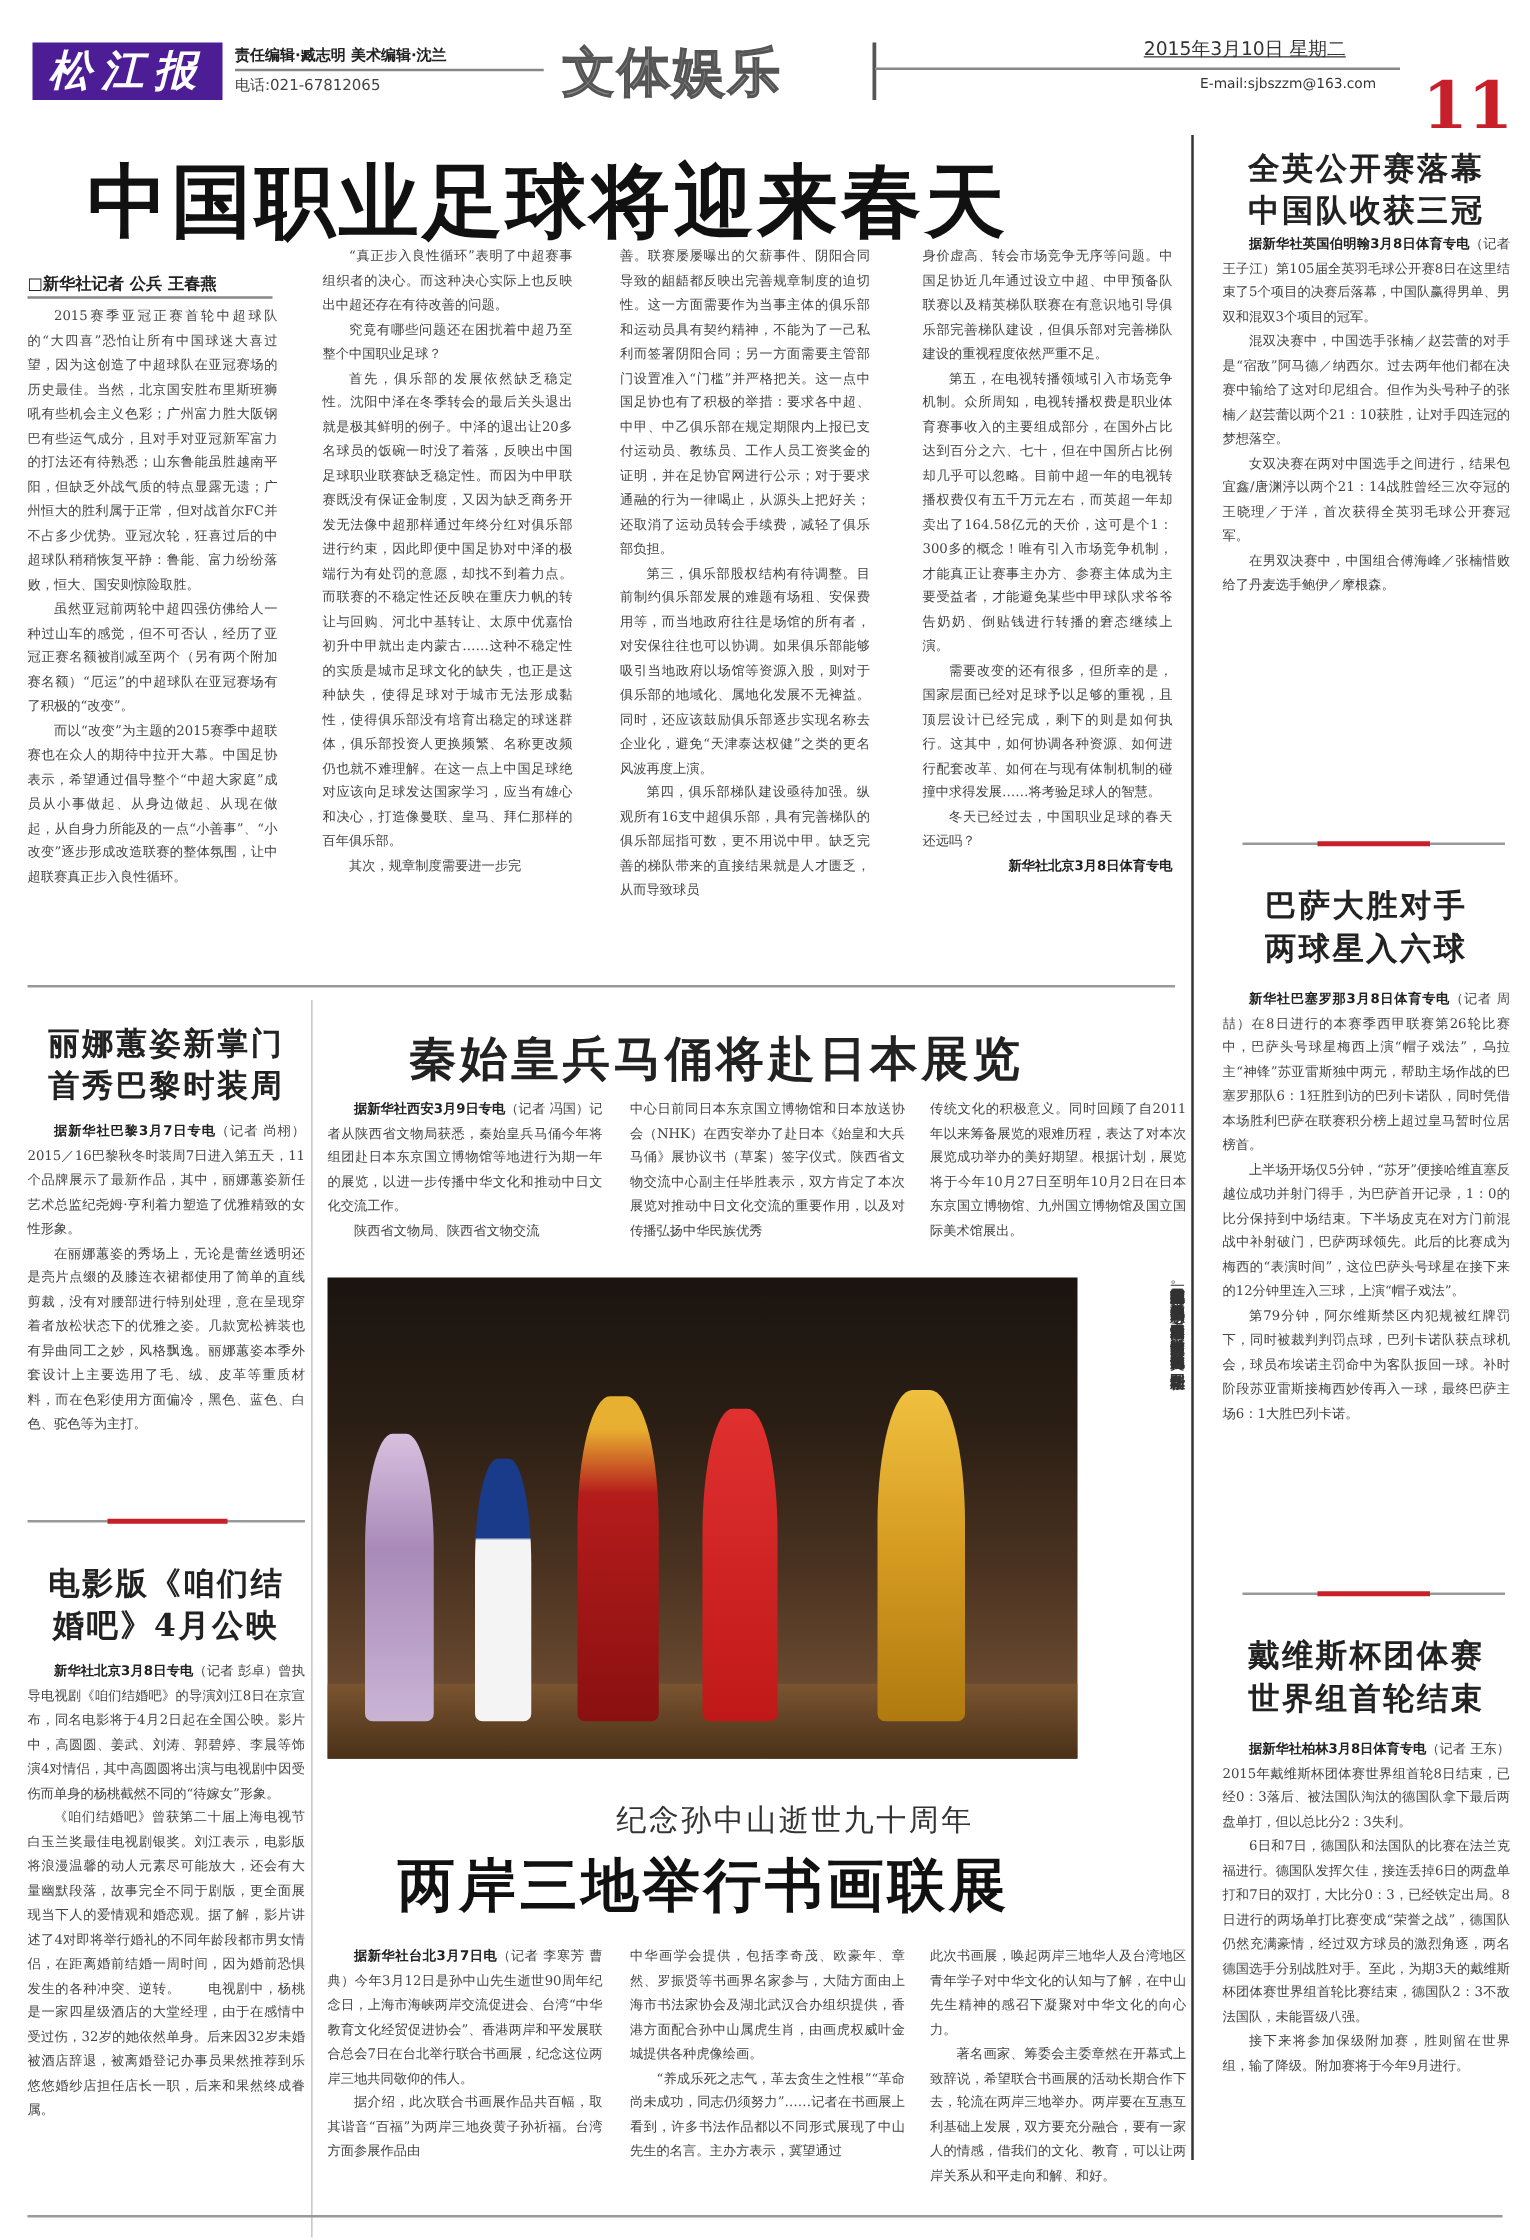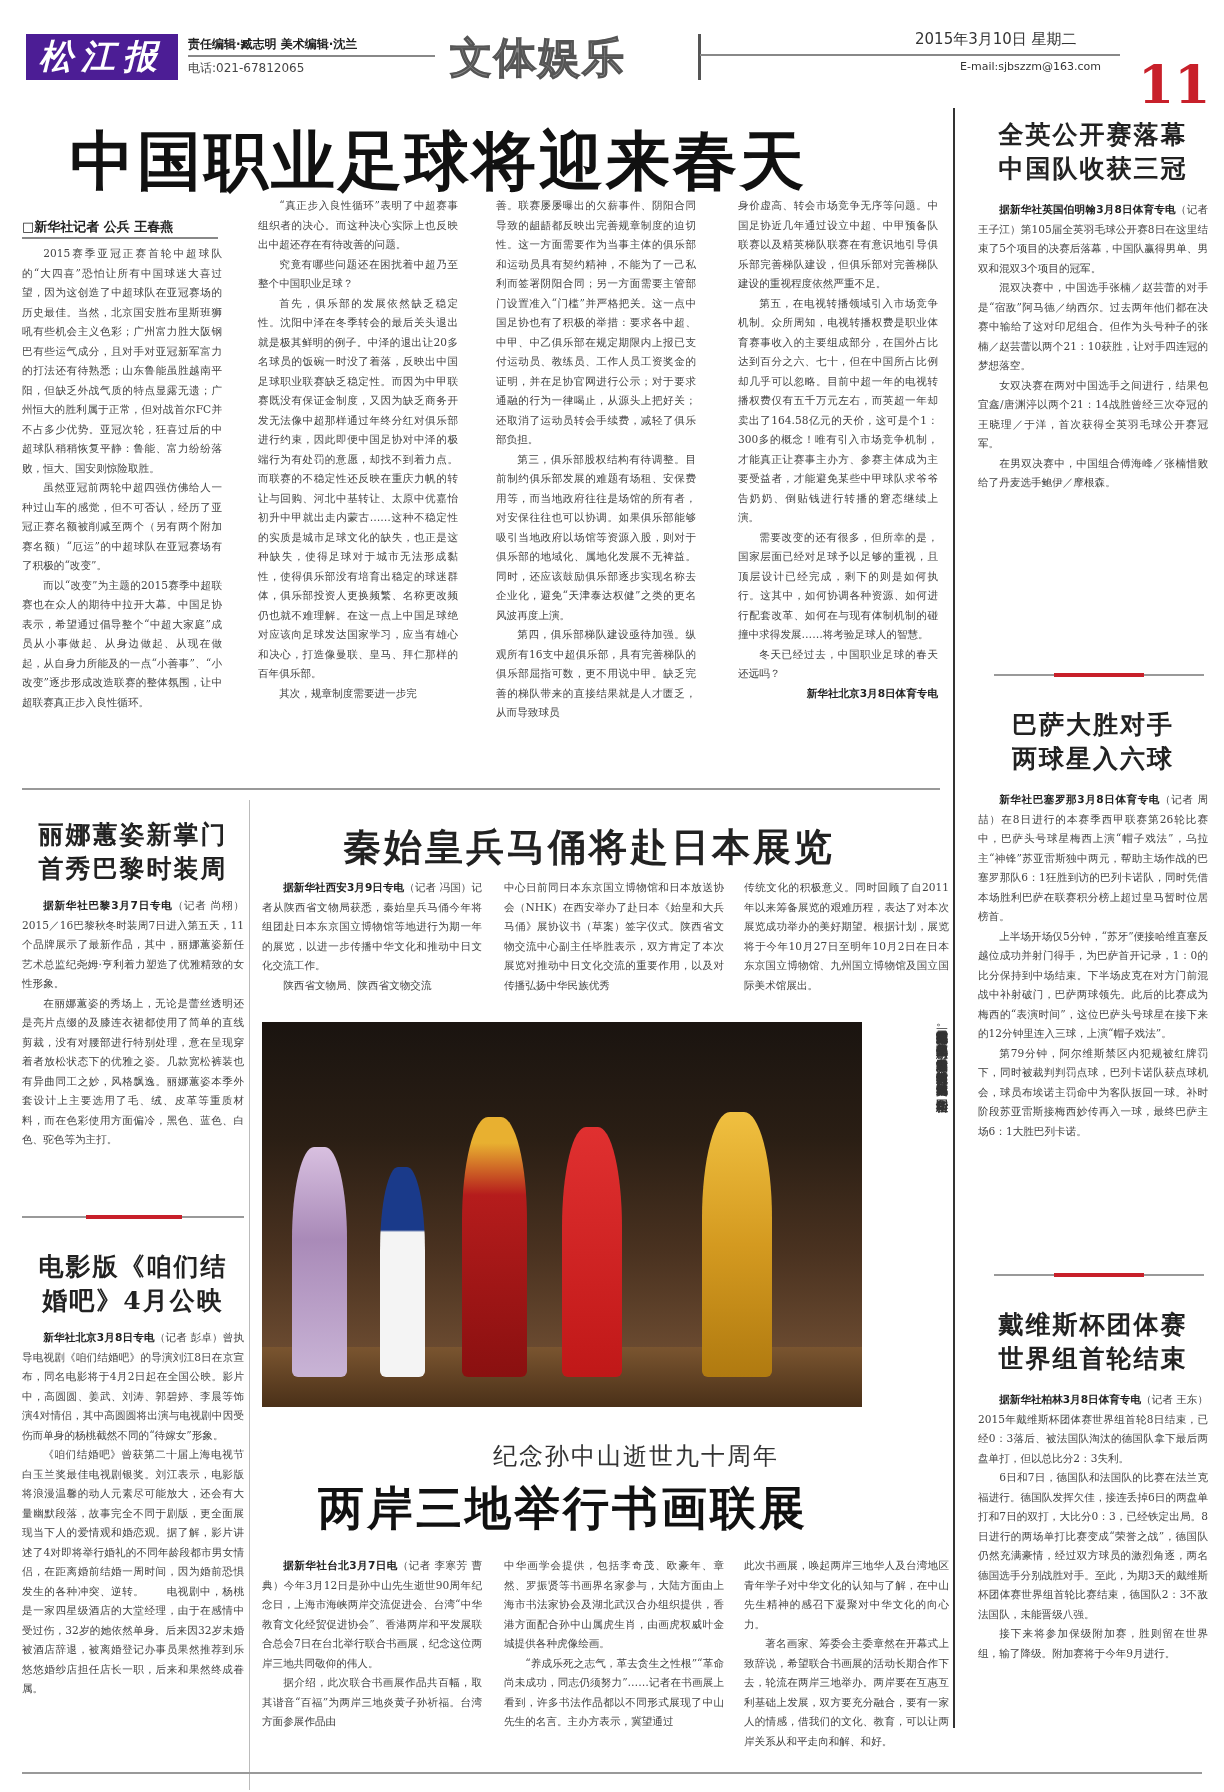--- a/index.html
+++ b/index.html
@@ -10,21 +10,21 @@
   .masthead { left: 26px; top: 34px; width: 152px; height: 46px; background: #4c1d95; color: #fff;
     font-family: "DejaVu Serif", serif; font-size: 34px; font-weight: bold; font-style: italic;
     display: flex; align-items: center; justify-content: center; letter-spacing: 8px; }
   .editors { left: 188px; top: 36px; font-family: "DejaVu Sans", sans-serif; font-size: 12px; color: #222; font-weight: bold; }
   .phone { left: 188px; top: 60px; font-family: "DejaVu Sans", sans-serif; font-size: 12px; color: #444; }
   .hline1 { left: 188px; top: 55px; width: 247px; height: 2px; background: #888; }
   .section-title { left: 450px; top: 30px; font-family: "DejaVu Sans", sans-serif; font-size: 42px; font-weight: bold;
     color: #8a8a8a; -webkit-text-stroke: 1px #555; letter-spacing: 2px; }
   .vbar { left: 698px; top: 34px; width: 3px; height: 46px; background: #555; }
   .hline2 { left: 700px; top: 54px; width: 420px; height: 2px; background: #888; }
-  .date { left: 915px; top: 30px; font-family: "DejaVu Sans", sans-serif; font-size: 15px; color: #333; }
+  .date { left: 915px; top: 30px; font-family: "DejaVu Sans", sans-serif; font-size: 15px; color: #333; text-decoration: underline; }
   .email { left: 960px; top: 60px; font-family: "DejaVu Sans", sans-serif; font-size: 11px; color: #333; }
   .pagenum { left: 1138px; top: 22px; font-family: "DejaVu Serif", serif; font-size: 52px; color: #c8202a; font-weight: bold; margin-top: 32px; }
   
   .main-headline { left: 70px; top: 118px; font-family: "DejaVu Sans", sans-serif; font-size: 64px; font-weight: bold; color: #111; letter-spacing: 3px; }
   .byline { left: 22px; top: 218px; font-family: "DejaVu Sans", sans-serif; font-size: 13px; font-weight: bold; color: #222; border-bottom: 2px solid #888; padding-bottom: 1px; width: 196px; }
   .col { font-size: 10.6px; line-height: 19.5px; text-align: justify; color: #444; }
   .col p { text-indent: 2em; }
   .col p.noind { text-indent: 0; }
   .lead { font-family: "DejaVu Sans", sans-serif; font-weight: bold; color: #222; }
   .dateline-end { text-align: right; font-family: "DejaVu Sans", sans-serif; font-weight: bold; color: #222; }
@@ -84,21 +84,21 @@
 
 <div class="abs rule" style="left:22px; top:788px; width:918px;"></div>
 
 <div class="abs vsep" style="left:953px; top:108px; height:1620px;"></div>
 
 <div class="abs" style="left:978px; top:118px; width:230px;">
   <div class="side-head">
     <div>全英公开赛落幕</div>
     <div>中国队收获三冠</div>
   </div>
-  <div class="col" style="margin-top:14px;">
+  <div class="col" style="">
     <p><span class="lead">据新华社英国伯明翰3月8日体育专电</span><span>（记者 王子江）</span><span>第105届全英羽毛球公开赛8日在这里结束了5个项目的决赛后落幕，中国队赢得男单、男双和混双3个项目的冠军。</span></p>
     <p>混双决赛中，中国选手张楠／赵芸蕾的对手是“宿敌”阿马德／纳西尔。过去两年他们都在决赛中输给了这对印尼组合。但作为头号种子的张楠／赵芸蕾以两个21：10获胜，让对手四连冠的梦想落空。</p>
     <p>女双决赛在两对中国选手之间进行，结果包宜鑫/唐渊渟以两个21：14战胜曾经三次夺冠的王晓理／于洋，首次获得全英羽毛球公开赛冠军。</p>
     <p>在男双决赛中，中国组合傅海峰／张楠惜败给了丹麦选手鲍伊／摩根森。</p>
   </div>
 </div>
 <div class="abs" style="left:994px; top:673px; width:210px;">
   <div class="rule" style="position:absolute; width:210px; top:1px;"></div>
   <div class="rule-red" style="position:absolute; left:60px; width:90px;"></div>
 </div>
@@ -152,21 +152,21 @@
     <div>婚吧》4月公映</div>
   </div>
   <div class="col" style="margin-top:10px;">
     <p><span class="lead">新华社北京3月8日专电</span><span>（记者 彭卓）</span><span>曾执导电视剧《咱们结婚吧》的导演刘江8日在京宣布，同名电影将于4月2日起在全国公映。影片中，高圆圆、姜武、刘涛、郭碧婷、李晨等饰演4对情侣，其中高圆圆将出演与电视剧中因受伤而单身的杨桃截然不同的“待嫁女”形象。</span></p>
     <p>《咱们结婚吧》曾获第二十届上海电视节白玉兰奖最佳电视剧银奖。刘江表示，电影版将浪漫温馨的动人元素尽可能放大，还会有大量幽默段落，故事完全不同于剧版，更全面展现当下人的爱情观和婚恋观。据了解，影片讲述了4对即将举行婚礼的不同年龄段都市男女情侣，在距离婚前结婚一周时间，因为婚前恐惧发生的各种冲突、逆转。　　电视剧中，杨桃是一家四星级酒店的大堂经理，由于在感情中受过伤，32岁的她依然单身。后来因32岁未婚被酒店辞退，被离婚登记办事员果然推荐到乐悠悠婚纱店担任店长一职，后来和果然终成眷属。</p>
   </div>
 </div>
 
 <div class="abs vsep" style="left:249px; top:800px; height:990px; width:1px; background:#bbb;"></div>
 
-<div class="abs mid-head" style="left:343px; top:822px;">秦始皇兵马俑将赴日本展览</div>
+<div class="abs mid-head" style="left:327px; top:822px;">秦始皇兵马俑将赴日本展览</div>
 <div class="abs col" style="left:262px; top:878px; width:220px;">
   <p><span class="lead">据新华社西安3月9日专电</span><span>（记者 冯国）</span><span>记者从陕西省文物局获悉，秦始皇兵马俑今年将组团赴日本东京国立博物馆等地进行为期一年的展览，以进一步传播中华文化和推动中日文化交流工作。</span></p>
   <p>陕西省文物局、陕西省文物交流</p>
 </div>
 <div class="abs col" style="left:504px; top:878px; width:220px;">
   <p class="noind">中心日前同日本东京国立博物馆和日本放送协会（NHK）在西安举办了赴日本《始皇和大兵马俑》展协议书（草案）签字仪式。陕西省文物交流中心副主任毕胜表示，双方肯定了本次展览对推动中日文化交流的重要作用，以及对传播弘扬中华民族优秀</p>
 </div>
 <div class="abs col" style="left:744px; top:878px; width:205px;">
   <p class="noind">传统文化的积极意义。同时回顾了自2011年以来筹备展览的艰难历程，表达了对本次展览成功举办的美好期望。根据计划，展览将于今年10月27日至明年10月2日在日本东京国立博物馆、九州国立博物馆及国立国际美术馆展出。</p>
 </div>

